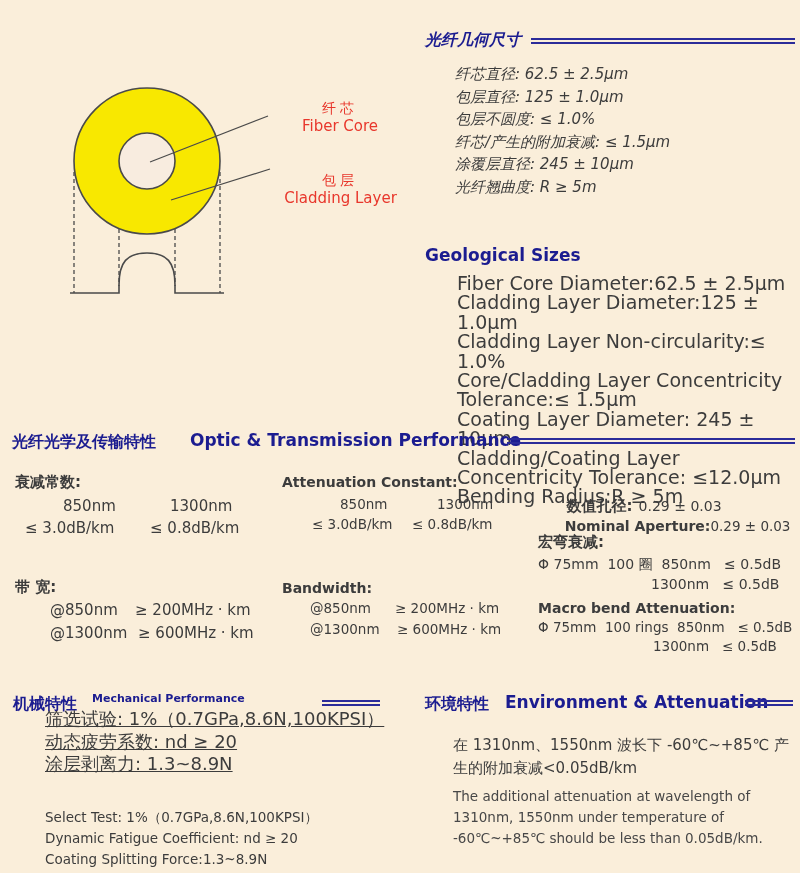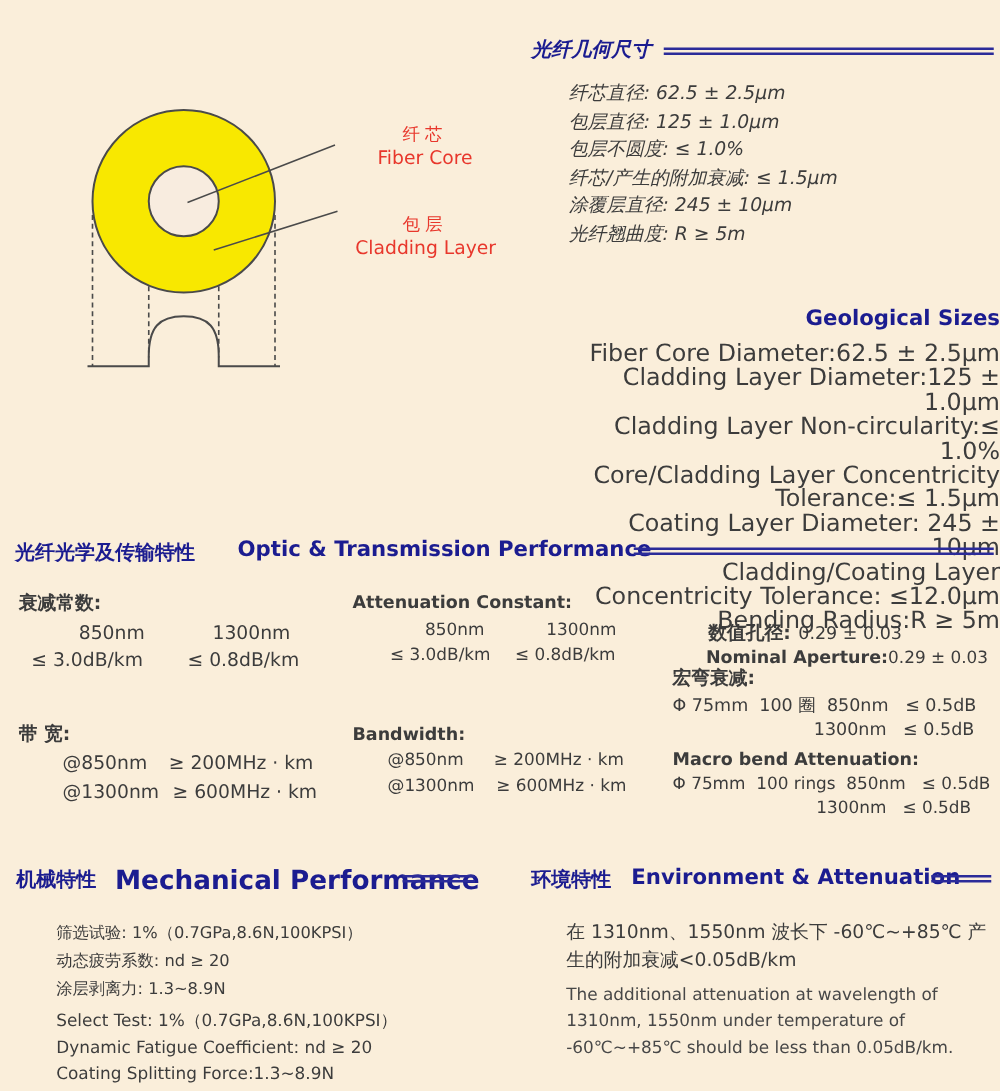--- a/index.html
+++ b/index.html
@@ -27,21 +27,21 @@
   .clad-en{left:228px;top:142px;width:145px;font-size:15px;}
 
   
   .geo-cn{position:absolute;left:425px;top:30px;width:370px;font-style:italic;}
   .geo-cn-header{display:flex;align-items:center;}
   .geo-cn-title{font-size:16px;white-space:nowrap;}
   .geo-cn-header .dbl-line{flex:1;margin-left:10px;}
   .geo-cn-list{margin:12px 0 0 30px;font-size:15px;line-height:22.5px;}
 
   
-  .geo-en{position:absolute;left:425px;top:245px;width:375px;text-align:right;}
+  .geo-en{position:absolute;left:425px;top:245px;width:375px;}
   .geo-en-title{font-size:17px;}
   .geo-en-list{margin:9px 0 0 32px;font-size:19px;line-height:19.4px;}
 
   
   .optic-title-cn{position:absolute;left:12px;top:432px;font-size:16px;}
   .optic-title-en{position:absolute;left:190px;top:430px;font-size:17px;}
   .optic-line{position:absolute;left:507px;top:438px;width:288px;}
 
   .att-cn{position:absolute;left:15px;top:473px;width:260px;height:70px;}
   .att-cn .lbl{position:absolute;left:0;top:0;font-size:15px;}
@@ -79,23 +79,23 @@
   .na-en .val{font-size:13.5px;font-weight:normal;}
   .mb-cn-lbl{top:54px;font-size:15px;}
   .mb-cn-1{top:77px;font-size:14px;}
   .mb-cn-2{top:97px;left:113px !important;font-size:14px;}
   .mb-en-lbl{top:121px;font-size:14px;}
   .mb-en-1{top:140px;font-size:13.5px;}
   .mb-en-2{top:159px;left:115px !important;font-size:13.5px;}
 
   
   .mech-title-cn{position:absolute;left:13px;top:694px;font-size:16px;}
-  .mech-title-en{position:absolute;left:92px;top:692px;font-size:21px;}
+  .mech-title-en{position:absolute;left:92px;top:692px;font-size:11px;}
   .mech-line{position:absolute;left:322px;top:700px;width:58px;}
-  .mech-cn{position:absolute;left:45px;top:736px;font-size:13px;line-height:22.5px;}
+  .mech-cn{position:absolute;left:45px;top:708px;font-size:18px;line-height:22.5px;text-decoration:underline;}
   .mech-en{position:absolute;left:45px;top:807px;font-size:13.5px;line-height:21px;}
 
   
   .env-title-cn{position:absolute;left:425px;top:694px;font-size:16px;}
   .env-title-en{position:absolute;left:505px;top:692px;font-size:17px;}
   .env-line{position:absolute;left:745px;top:700px;width:48px;}
   .env-cn{position:absolute;left:453px;top:734px;width:338px;font-size:15px;line-height:23px;}
   .env-en{position:absolute;left:453px;top:786px;width:342px;font-size:13.5px;line-height:21px;color:#474747;}
 </style>
 </head>

